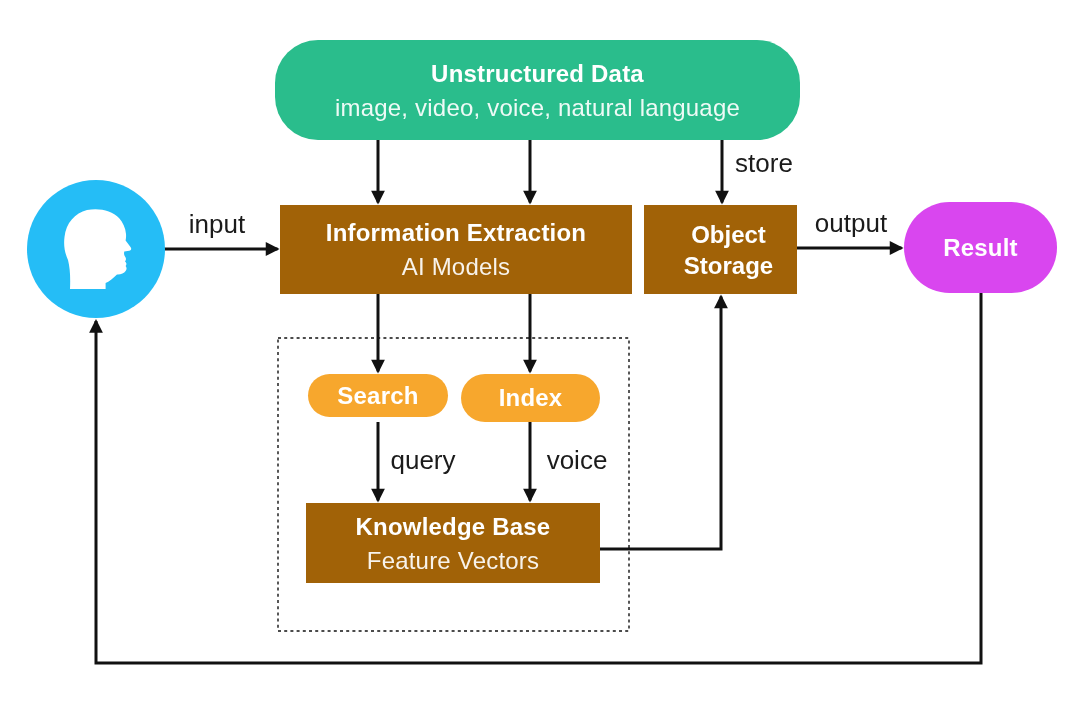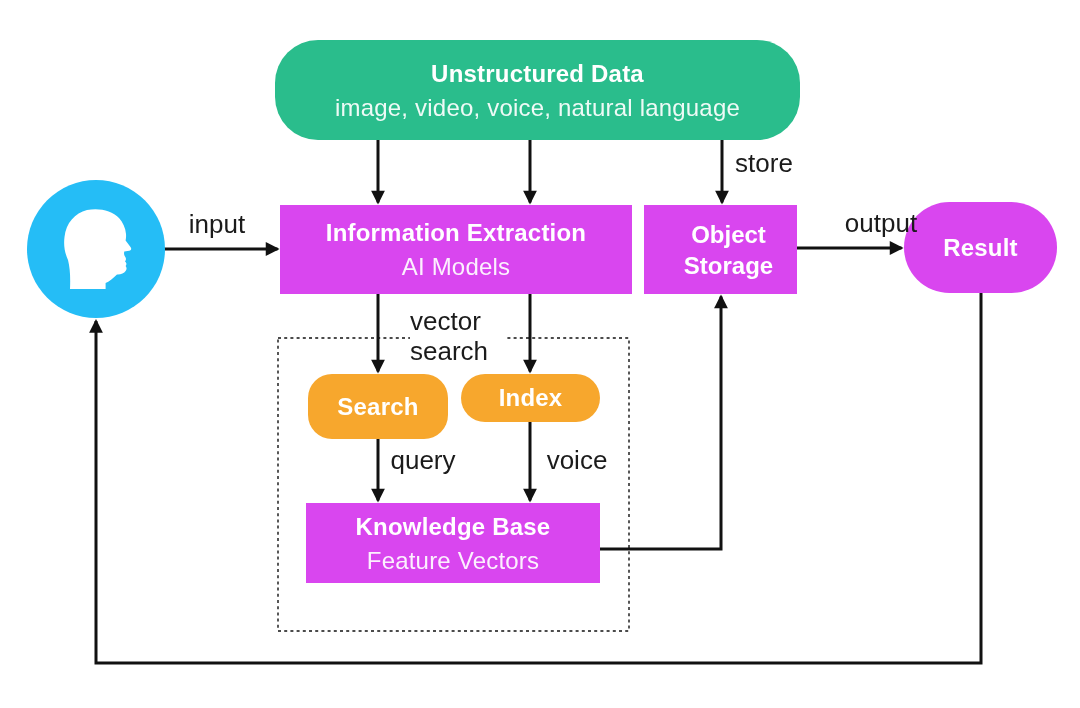--- a/index.html
+++ b/index.html
@@ -22,21 +22,21 @@
     flex-direction: column;
     align-items: center;
     justify-content: center;
     text-align: center;
     color: #ffffff;
     box-sizing: border-box;
   }
   .node .title { font-weight: 700; font-size: 24px; line-height: 34px; letter-spacing: 0.2px; }
   .node .subtitle { font-weight: 400; font-size: 24px; line-height: 33px; color: rgba(255,255,255,0.92); letter-spacing: 0.2px; }
   .green-pill { background: #2abd8c; border-radius: 43px; }
-  .blue-box   { background: #d946ef; }
+  .blue-box   { background: #a16207; }
   .orange-pill{ background: #f7a72d; border-radius: 24px; }
   .coral-pill { background: #d946ef; border-radius: 46px; text-align: right; }
   .user-circle{ background: #25bdf6; border-radius: 50%; }
   .edge-label {
     position: absolute;
     font-size: 26px;
     line-height: 30px;
     color: #1b1b1b;
     text-align: left;
     transform: translateX(-50%);
@@ -116,33 +116,32 @@
   </div>
 
   <div class="node blue-box" style="left:644px; top:205px; width:153px; height:89px;padding-left:16px;">
     <div class="two-line-title">Object Storage</div>
   </div>
 
   <div class="node coral-pill" style="left:904px; top:202px; width:153px; height:91px;">
     <div class="title">Result</div>
   </div>
 
-  <div class="node orange-pill" style="left:308px; top:374px; width:140px; height:65px;">
+  <div class="node orange-pill" style="left:308px; top:374px; width:140px; height:43px;">
     <div class="title">Search</div>
   </div>
 
   <div class="node orange-pill" style="left:461px; top:374px; width:139px; height:48px;">
     <div class="title">Index</div>
   </div>
 
   <div class="node blue-box" style="left:306px; top:503px; width:294px; height:80px;">
     <div class="title">Knowledge Base</div>
     <div class="subtitle">Feature Vectors</div>
   </div>
 
   <div class="edge-label" style="left:217px; top:209px;">input</div>
   <div class="edge-label" style="left:764px; top:148px;">store</div>
-  <div class="edge-label" style="left:851px; top:208px;margin-left:30px;">output</div>
-  <div class="edge-label wrap" style="left:458px; top:306px;">vector search</div>
+  <div class="edge-label" style="left:851px; top:208px;">output</div>
   <div class="edge-label" style="left:423px; top:445px;">query</div>
   <div class="edge-label" style="left:577px; top:445px;">voice</div>
 
 </div>
 
 </body></html>

